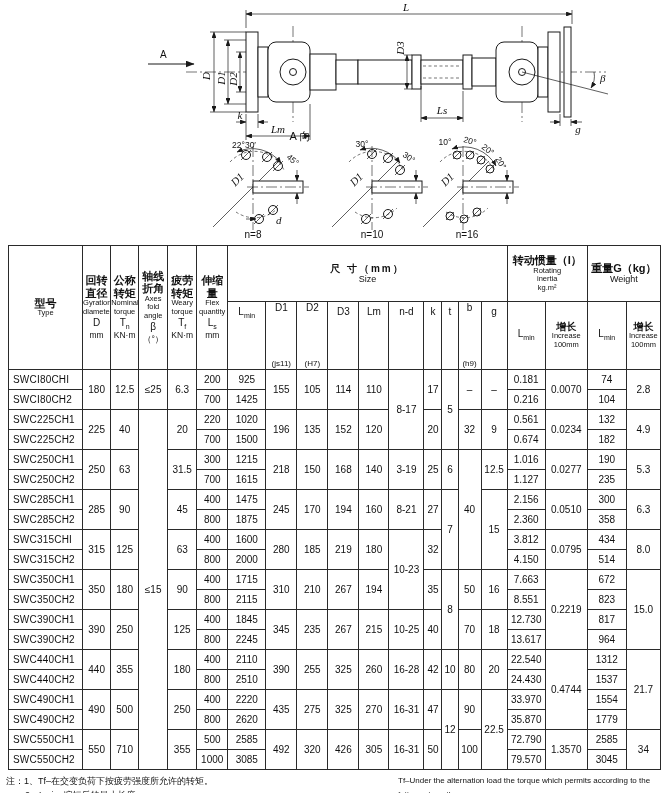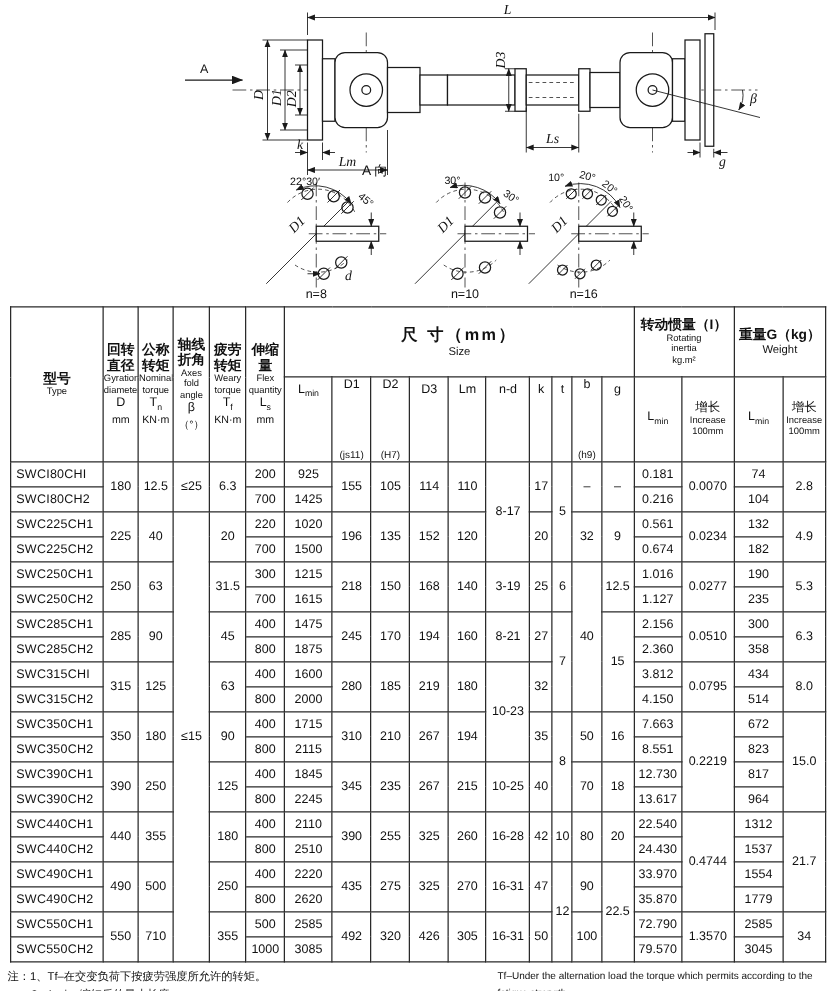--- a/index.html
+++ b/index.html
@@ -15,22 +15,22 @@
   svg text.dim{font-family:"Liberation Serif",serif;font-style:italic;font-size:11px;}
   svg text.cap{font-size:10px;}
   svg text.zhv{font-size:11px;}
   table{border-collapse:collapse;table-layout:fixed;width:653px;margin:1px 8px 0 8px;}
   th,td{border:1px solid #2a2a2a;text-align:center;vertical-align:middle;padding:0;font-size:10px;line-height:1.12;overflow:hidden;font-weight:normal;}
   td{height:19px;}
   td.model{text-align:left;padding-left:4px;font-size:10px;letter-spacing:.2px;}
   thead tr.h1 th{height:55px;}
   thead tr.h2 th{height:43px;}
   .zh{font-size:11px;font-weight:bold;white-space:pre-line;}
-  .zhbig{font-size:13px;font-weight:bold;letter-spacing:2px;}
-  .zh2{font-size:10px;font-weight:normal;}
+  .zhbig{font-size:10px;font-weight:bold;letter-spacing:2px;}
+  .zh2{font-size:10px;font-weight:bold;}
   .en{font-size:7.5px;line-height:1.15;}
   .sym{font-size:10px;margin-top:1px;}
   .unit{font-size:8.5px;}
   .nt{font-size:8px;margin-top:44px;}
   sub{font-size:7px;}
   .notes{display:flex;margin:4px 6px 0 6px;font-size:9px;line-height:1.6;}
   .notes .left{width:352px;}
   .notes .right{flex:1;font-size:8px;line-height:1.8;margin-left:40px;}
   .notes .ind{padding-left:19px;}
 </style>

